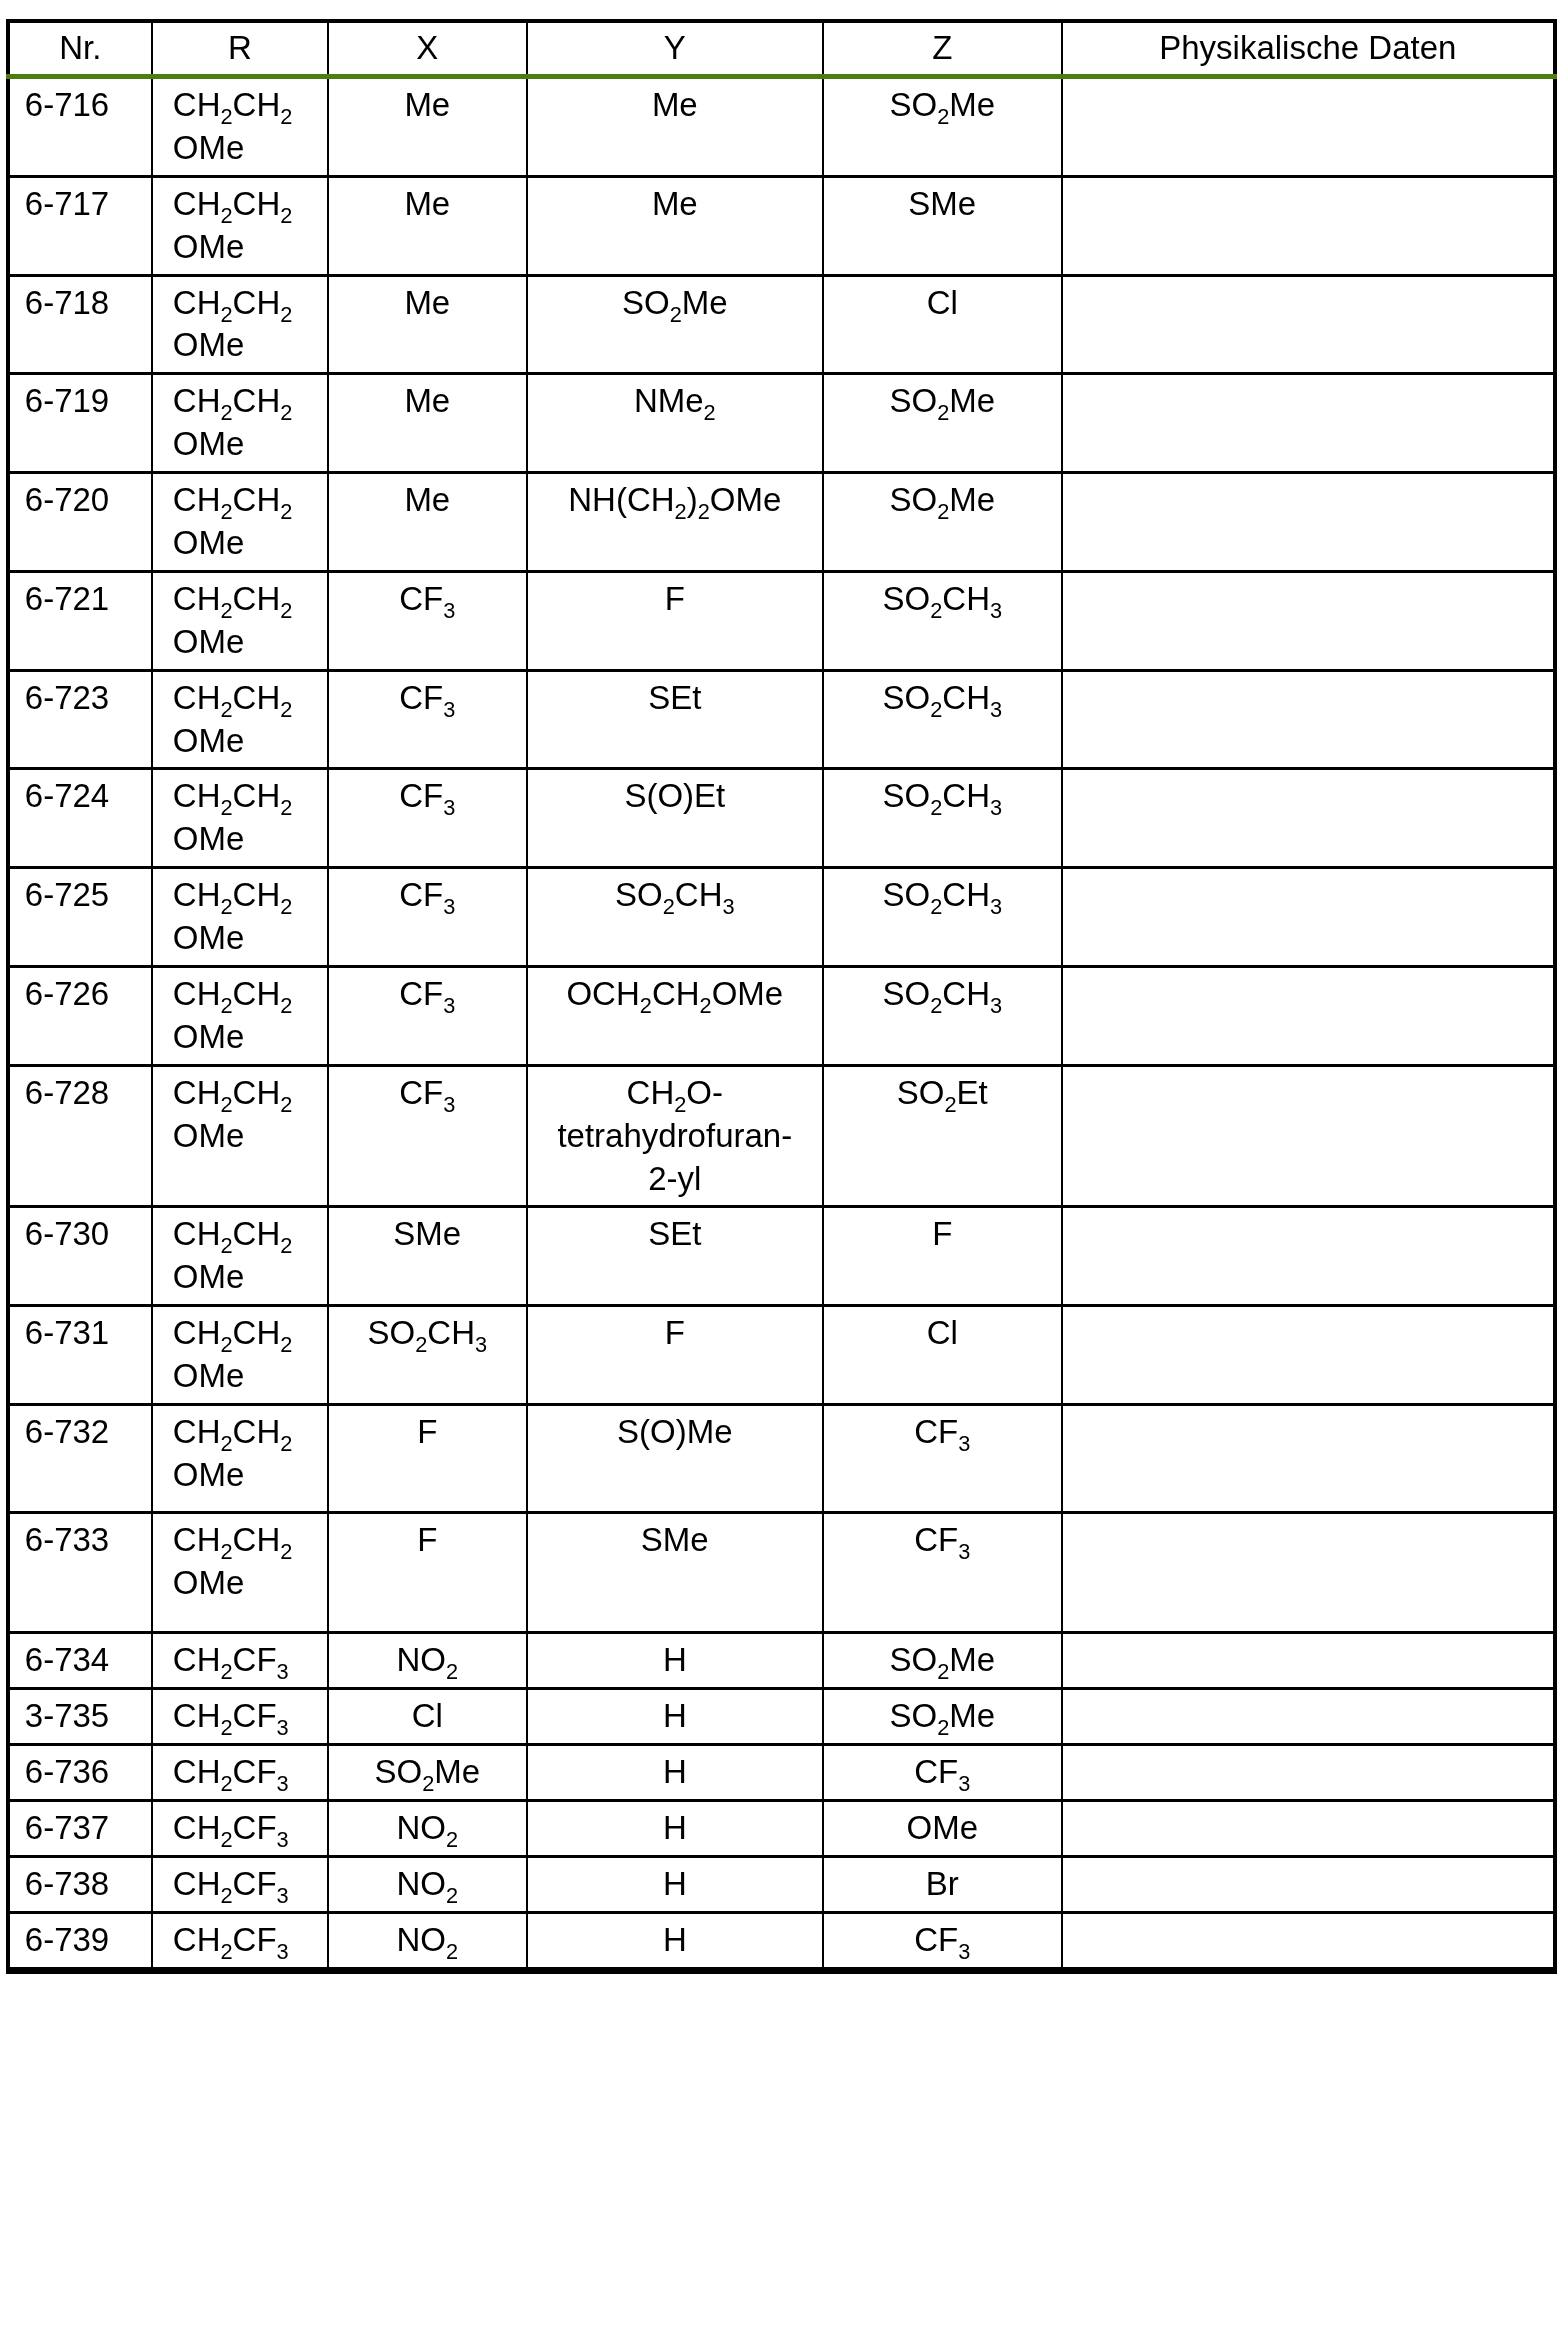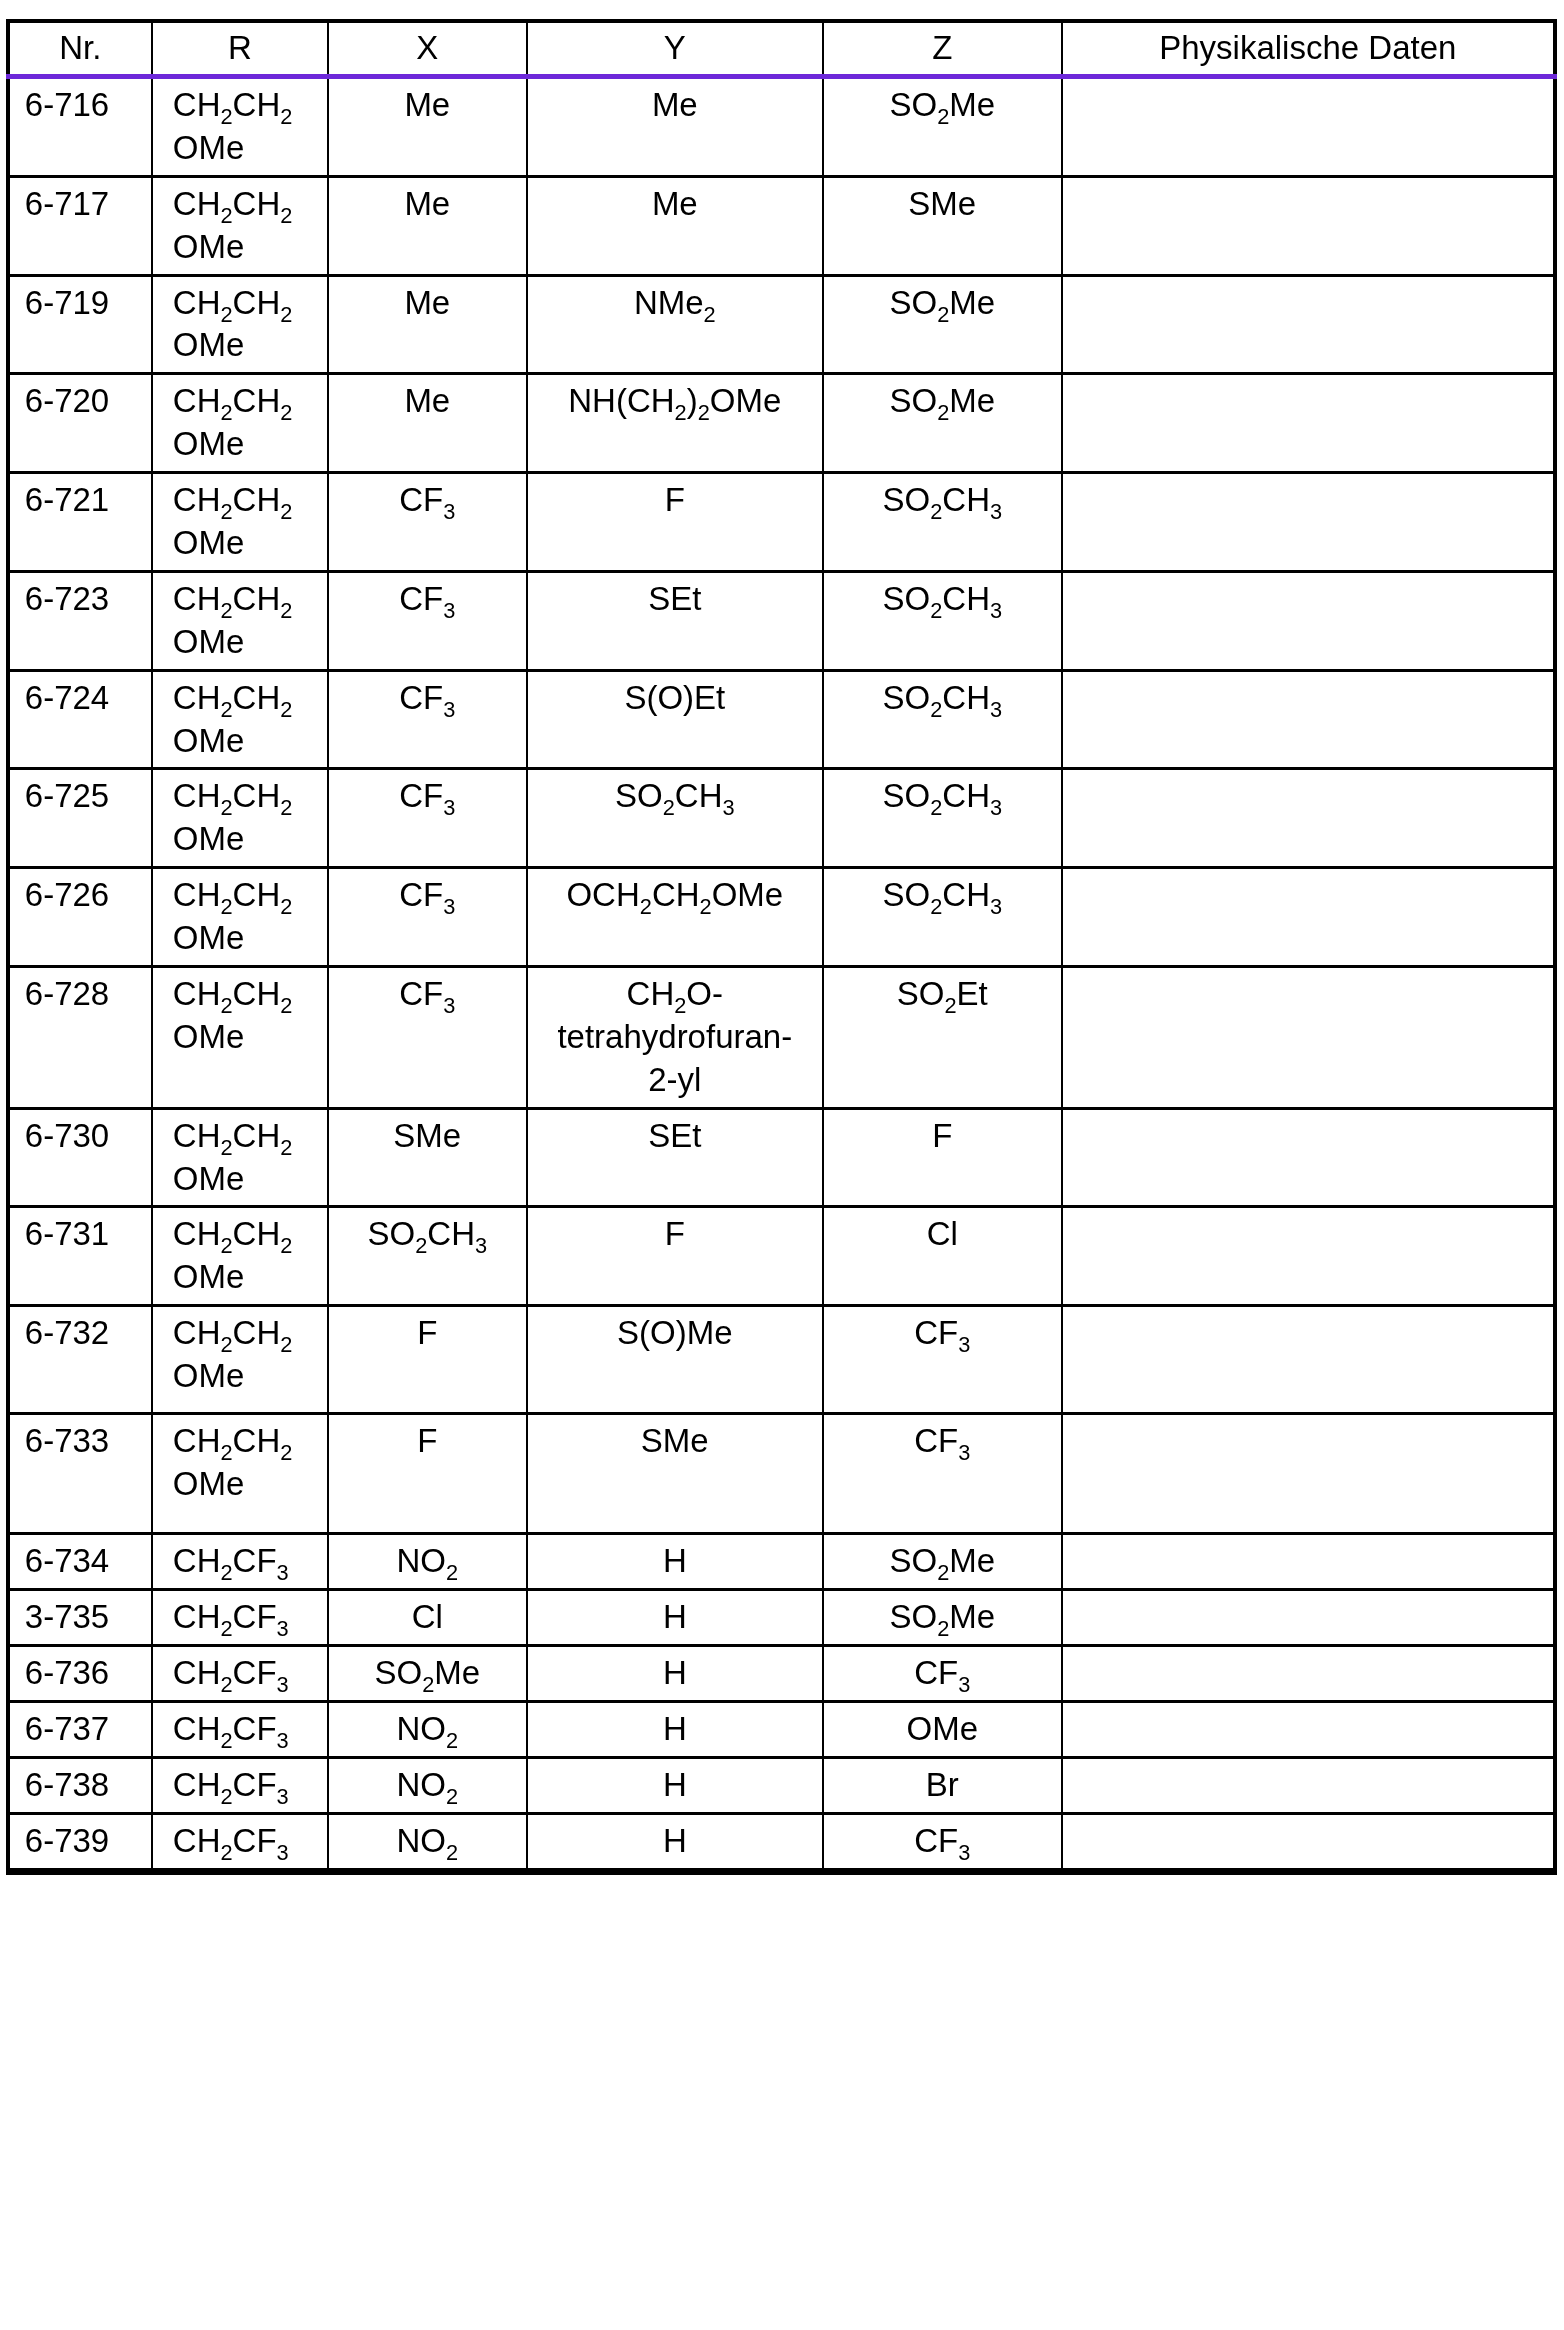--- a/index.html
+++ b/index.html
@@ -37,21 +37,21 @@
     border: 2.5px solid #000;
     border-top-width: 3.3px;
     border-bottom-width: 3.3px;
     font-size: 33px;
     line-height: 1.3;
     vertical-align: top;
     padding: 5px 6.6px;
     overflow: hidden;
   }
   thead th {
-    border-bottom: 5px solid #6d28d9;
+    border-bottom: 5px solid #4d7c0f;
     height: 51px;
     text-align: center;
     vertical-align: middle;
     font-weight: normal;
     padding: 0 3.3px;
   }
   td.cell-nr   { text-align: left; padding-left: 15px; }
   td.cell-r    { text-align: left; padding-left: 20px; }
   td.cell-mid  { text-align: center; }
   td.cell-phys { text-align: left; }
@@ -101,20 +101,28 @@
         </tr>
         <tr class="h114">
           <td class="cell-nr">6-717</td>
           <td class="cell-r">CH<sub>2</sub>CH<sub>2</sub><br>OMe</td>
           <td class="cell-mid">Me</td>
           <td class="cell-mid">Me</td>
           <td class="cell-mid">SMe</td>
           <td class="cell-phys"></td>
         </tr>
         <tr class="h114">
+          <td class="cell-nr">6-718</td>
+          <td class="cell-r">CH<sub>2</sub>CH<sub>2</sub><br>OMe</td>
+          <td class="cell-mid">Me</td>
+          <td class="cell-mid">SO<sub>2</sub>Me</td>
+          <td class="cell-mid">Cl</td>
+          <td class="cell-phys"></td>
+        </tr>
+        <tr class="h114">
           <td class="cell-nr">6-719</td>
           <td class="cell-r">CH<sub>2</sub>CH<sub>2</sub><br>OMe</td>
           <td class="cell-mid">Me</td>
           <td class="cell-mid">NMe<sub>2</sub></td>
           <td class="cell-mid">SO<sub>2</sub>Me</td>
           <td class="cell-phys"></td>
         </tr>
         <tr class="h114">
           <td class="cell-nr">6-720</td>
           <td class="cell-r">CH<sub>2</sub>CH<sub>2</sub><br>OMe</td>

